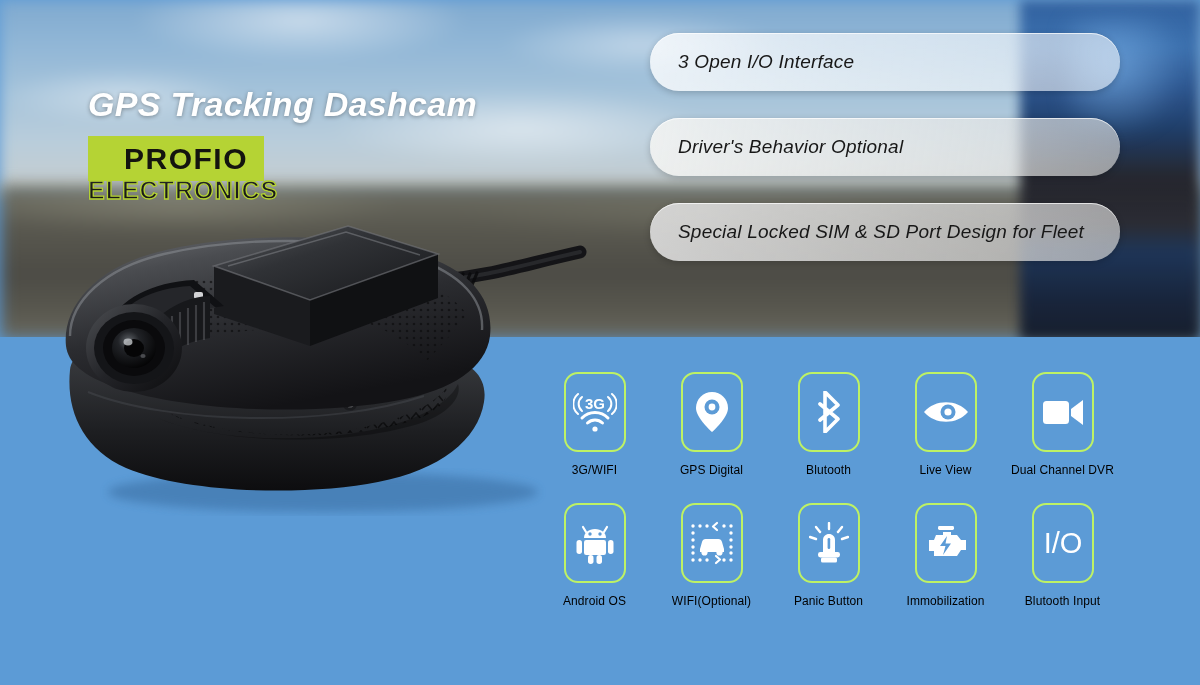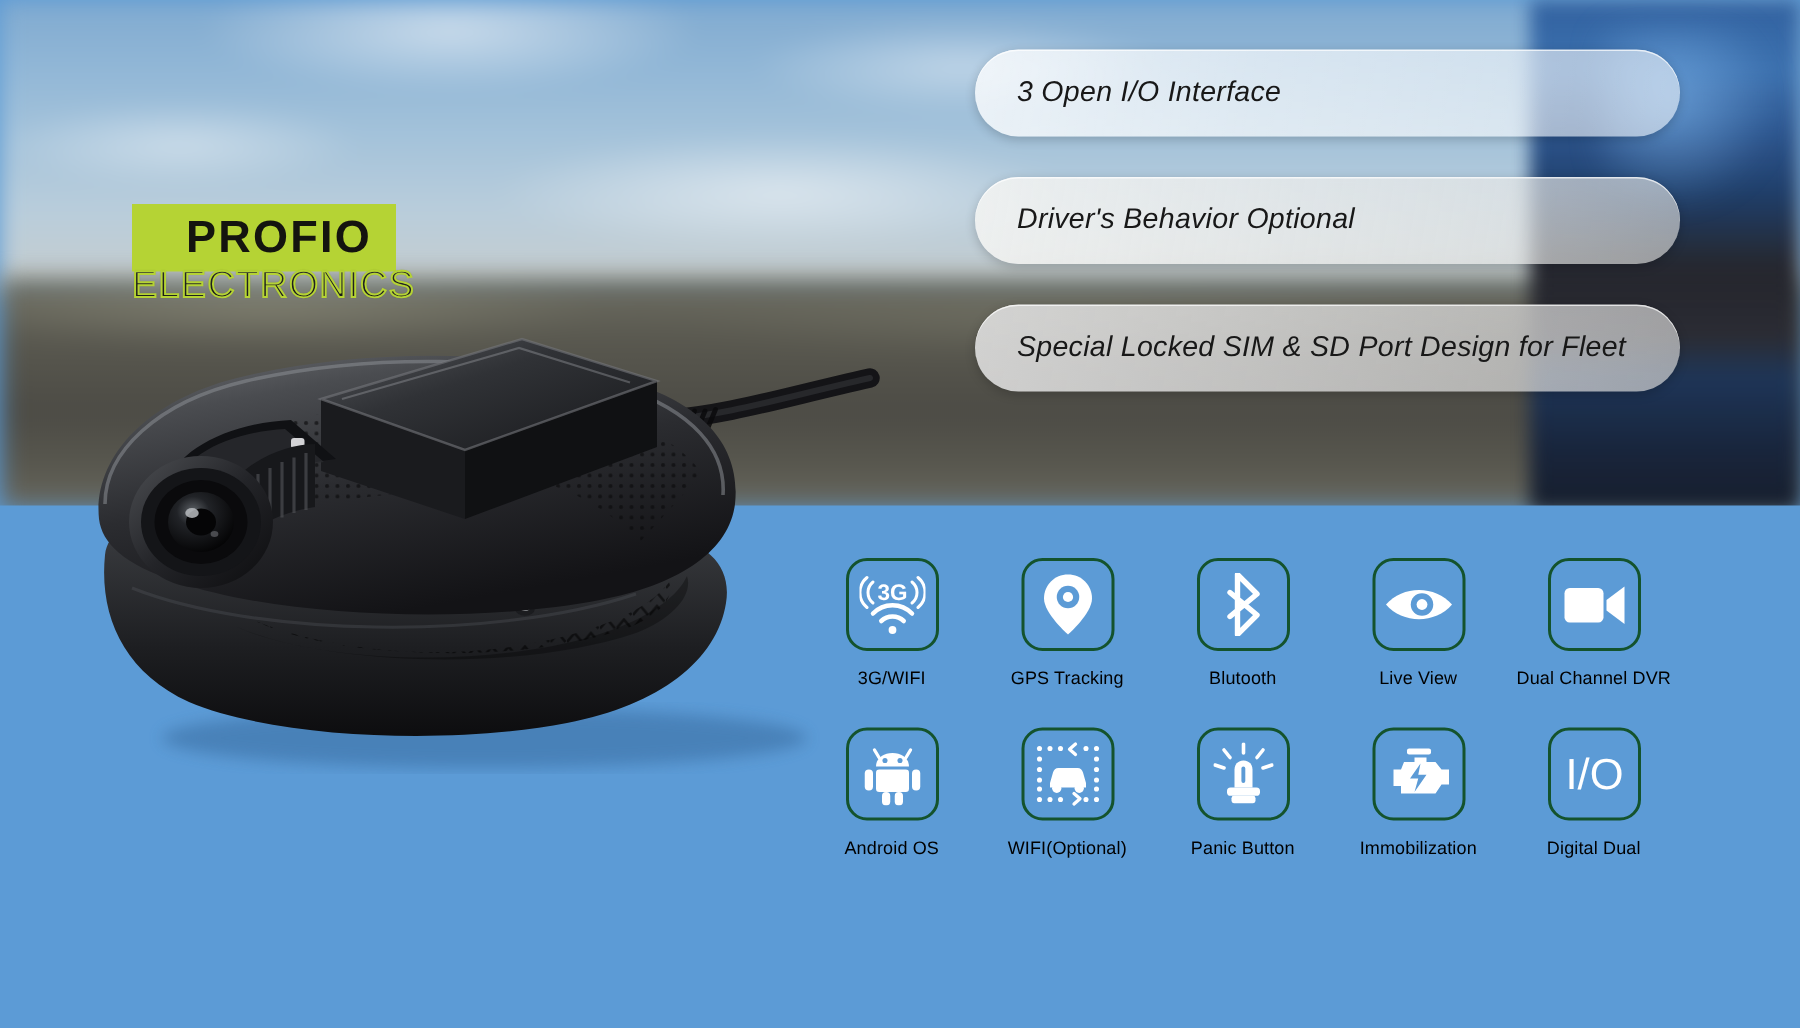--- a/index.html
+++ b/index.html
@@ -80,21 +80,21 @@
     background:#b5d334;
   }
   .logo-word {
     position:absolute; left:0; top:0; width:196px; height:45px;
     display:flex; align-items:center; justify-content:center;
     font-size:30px; font-weight:bold; color:#14140f;
     letter-spacing:1.5px; font-family:"Liberation Sans", sans-serif;
   }
   .logo-sub {
     position:absolute; left:0; top:40px;
-    font-size:25px; font-weight:normal; letter-spacing:1px;
+    font-size:25px; font-weight:bold; letter-spacing:1px;
     color:transparent;
     -webkit-text-stroke:1.3px #b5d334;
     text-shadow:0 0 1px rgba(0,0,0,.8);
     white-space:nowrap;
   }
 
   
   .pills { position:absolute; left:650px; top:33px; width:470px; }
   .pill {
     width:470px; height:58px; margin-bottom:27px;
@@ -121,22 +121,22 @@
     position:absolute; left:536px; top:372px;
     width:650px;
     display:flex; flex-wrap:wrap;
   }
   .icon-cell {
     width:117px;
     display:flex; flex-direction:column; align-items:center;
     margin-bottom:26px;
   }
   .icon-box {
-    width:62px; height:62px;
-    border:2px solid #14532d; border-radius:14px;
+    width:62px; height:80px;
+    border:2px solid #bef264; border-radius:14px;
     display:flex; align-items:center; justify-content:center;
   }
   .icon-box svg { display:block; }
   .icon-label {
     margin-top:11px;
     font-size:12px; color:#000000; white-space:nowrap;
     letter-spacing:.1px;
   }
 </style>
 </head>
@@ -146,20 +146,21 @@
 
   <div class="photo-band">
     <div class="sky"></div>
     <div class="ground"></div>
     <div class="truck"></div>
     <div class="truck-hi"></div>
   </div>
 
   <div class="blue-band"></div>
 
+  <div class="headline">GPS Tracking Dashcam</div>
 
   <div class="logo">
     <div class="logo-box"></div>
     <div class="logo-word">PROFIO</div>
     <div class="logo-sub">ELECTRONICS</div>
   </div>
 
   <div class="pills">
     <div class="pill p1">
       <span class="pill-text">3 Open I/O Interface</span>
@@ -291,21 +292,21 @@
     </div>
 
     <div class="icon-cell">
       <div class="icon-box">
         <svg width="34" height="42" viewBox="0 0 34 42">
           <path d="M17 1 C8 1 1 8 1 17 C1 27 17 41 17 41 C17 41 33 27 33 17 C33 8 26 1 17 1 Z" fill="#fff"></path>
           <circle cx="17" cy="16" r="7.5" fill="#5c9bd6"></circle>
           <circle cx="17" cy="16" r="3.4" fill="#fff"></circle>
         </svg>
       </div>
-      <div class="icon-label">GPS Tracking</div>
+      <div class="icon-label">GPS Digital</div>
     </div>
 
     <div class="icon-cell">
       <div class="icon-box">
         <svg width="30" height="42" viewBox="0 0 30 42">
           <path d="M11 1 L11 41 L24 28 L6 13 M11 41 L11 1 L24 14 L6 29" stroke="#fff" stroke-width="3.6" fill="none" stroke-linejoin="round" stroke-linecap="round"></path>
         </svg>
       </div>
       <div class="icon-label">Blutooth</div>
     </div>
@@ -412,17 +413,17 @@
       </div>
       <div class="icon-label">Immobilization</div>
     </div>
 
     <div class="icon-cell">
       <div class="icon-box">
         <svg width="46" height="34" viewBox="0 0 46 34">
           <text x="23" y="27" font-family="Liberation Sans, sans-serif" font-size="29" fill="#fff" text-anchor="middle">I/O</text>
         </svg>
       </div>
-      <div class="icon-label">Digital Dual</div>
+      <div class="icon-label">Blutooth Input</div>
     </div>
 
   </div>
 </div>
 
 </body></html>

